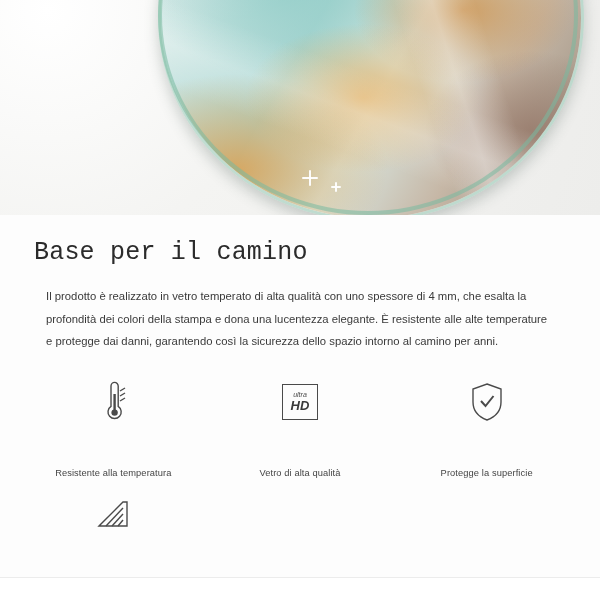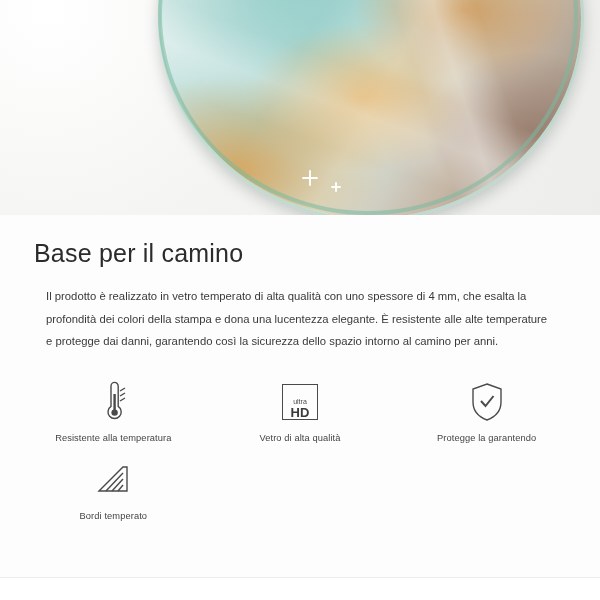--- a/index.html
+++ b/index.html
@@ -96,21 +96,21 @@
   .sparkle.s1 { left: 302px; top: 170px; }
   .sparkle.s2 { left: 331px; top: 182px; width: 10px; height: 10px; }
   .sparkle.s2::before { left: 4px; top: 0; width: 2px; height: 10px; }
   .sparkle.s2::after { top: 4px; left: 0; height: 2px; width: 10px; }
 
   
   .content {
     padding: 22px 34px 0 34px;
   }
   .headline {
-    font-family: Liberation Sans, sans-serif;
+    font-family: Liberation Mono, monospace;
     font-size: 25px;
     line-height: 1.28;
     color: #2b2b2b;
     font-weight: 400;
     margin: 0 0 16px 0;
     letter-spacing: 0.2px;
   }
   .headline .line2 { display: block; }
 
   .body-copy {
@@ -139,20 +139,21 @@
     height: 46px;
     display: flex;
     align-items: center;
     justify-content: center;
     margin-bottom: 8px;
   }
   .feature-label {
     font-size: 9.3px;
     color: #444;
     letter-spacing: 0.1px;
+    margin-top: 35px;
   }
 
   
   .footer-bar {
     position: absolute;
     left: 0;
     bottom: 0;
     width: 600px;
     height: 22px;
     background: #ffffff;
@@ -192,36 +193,36 @@
           <line x1="24" y1="11" x2="29" y2="8"></line>
           <line x1="24" y1="16" x2="29" y2="13"></line>
           <line x1="24" y1="21" x2="29" y2="18"></line>
         </svg>
       </div>
       <div class="feature-label">Resistente alla temperatura</div>
     </div>
 
     <div class="feature">
       <div class="feature-icon">
-        <div style="width:34px;height:34px;border:1.4px solid #4a4a4a;display:flex;flex-direction:column;align-items:center;justify-content:flex-end;line-height:1;">
+        <div style="width:34px;height:34px;border:1.4px solid #4a4a4a;display:flex;flex-direction:column;align-items:center;justify-content:center;line-height:1;font-style:italic;">
           <span style="font-size:7px;color:#4a4a4a;">ultra</span>
           <span style="font-size:13px;font-weight:bold;color:#3a3a3a;margin-top:1px;">HD</span>
         </div>
       </div>
       <div class="feature-label">Vetro di alta qualità</div>
     </div>
 
     <div class="feature">
       <div class="feature-icon">
         <svg width="38" height="44" viewBox="0 0 38 44" fill="none" stroke="#4a4a4a" stroke-width="1.4">
           <path d="M19 4 L33 9 V22 C33 31 27 37 19 40 C11 37 5 31 5 22 V9 Z"></path>
           <polyline points="13,21 17.5,26 25.5,16" stroke-width="2"></polyline>
         </svg>
       </div>
-      <div class="feature-label">Protegge la garantendo</div>
+      <div class="feature-label">Protegge la superficie</div>
     </div>
 
 
     <div class="feature">
       <div class="feature-icon">
         <svg width="40" height="38" viewBox="0 0 40 38" fill="none" stroke="#4a4a4a" stroke-width="1.4">
           <path d="M6 30 L30 6 L34 6 L34 30 Z" stroke-width="1.4"></path>
           <line x1="13" y1="30" x2="30" y2="12"></line>
           <line x1="19" y1="30" x2="30" y2="18"></line>
           <line x1="25" y1="30" x2="30" y2="24"></line>

